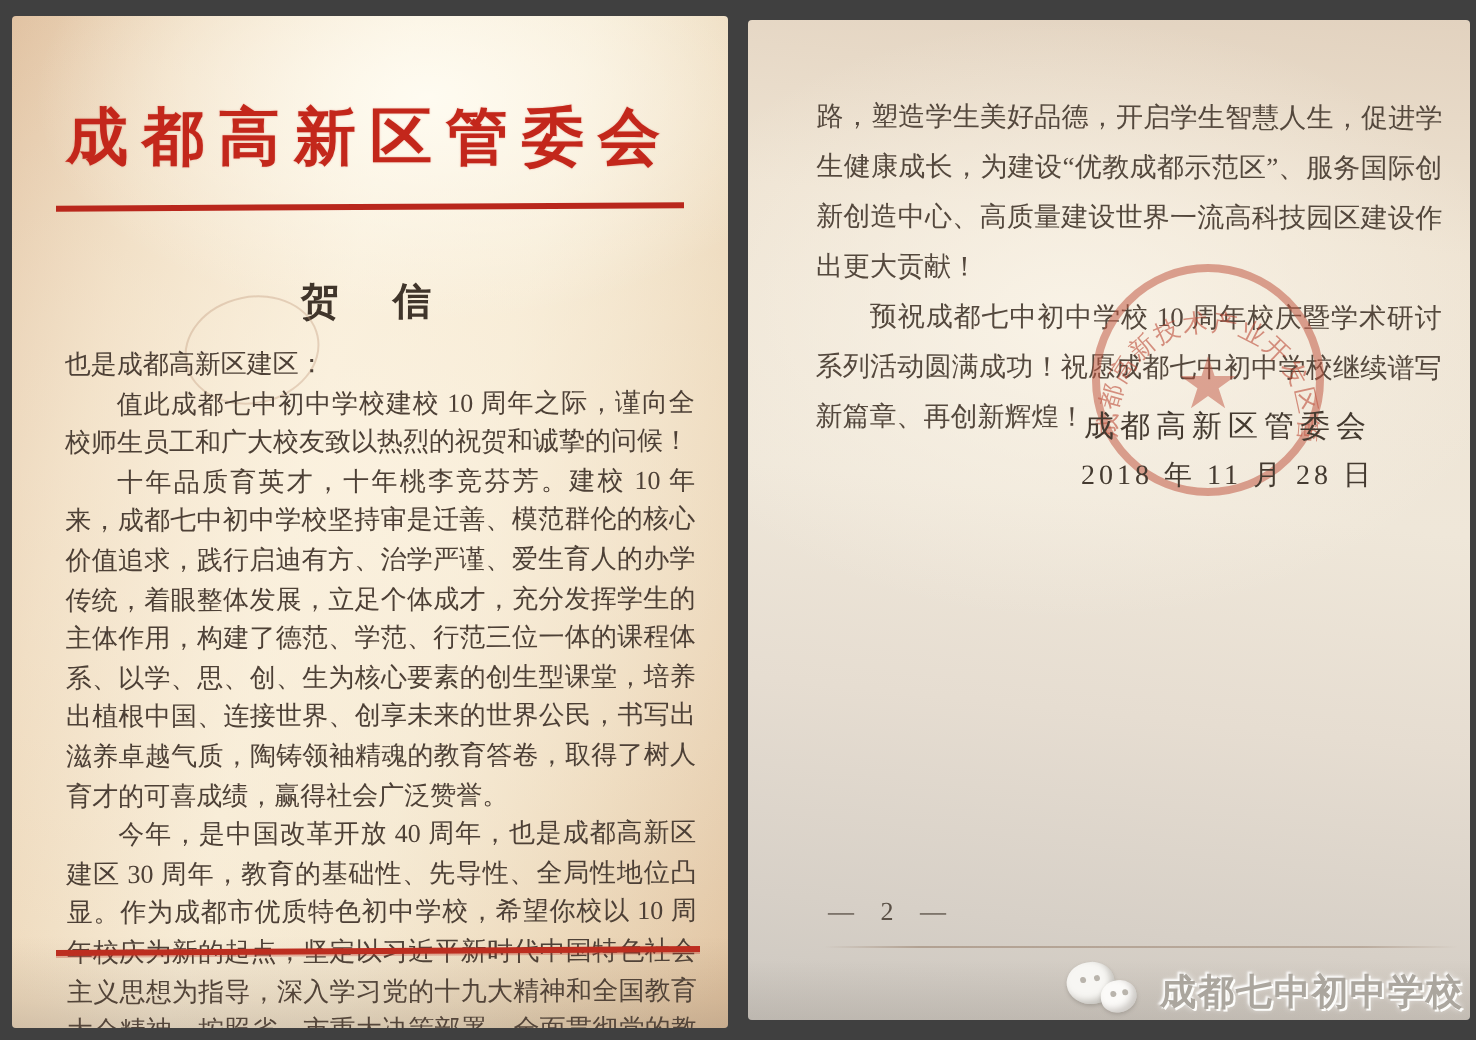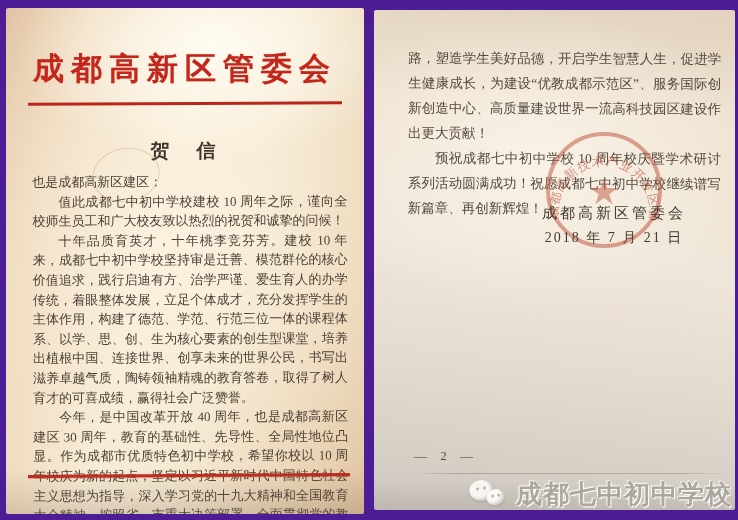--- a/index.html
+++ b/index.html
@@ -1,16 +1,16 @@
 <!DOCTYPE html>
 <html><head>
 <meta charset="utf-8">
 <style>
   html,body{margin:0;padding:0;background:#ffffff;}
-  #canvas{position:relative;width:738px;height:520px;background:#4c1d95;overflow:hidden;
+  #canvas{position:relative;width:738px;height:520px;background:#404040;overflow:hidden;
           font-family:"Liberation Serif","DejaVu Serif",serif;}
 
   
   .photo{position:absolute;border-radius:2px;overflow:hidden;}
   #photo-left{left:6px;top:8px;width:358px;height:506px;
     background:
       radial-gradient(ellipse 280px 160px at 58% 8%, rgba(255,252,242,.95), rgba(255,252,242,0) 70%),
       radial-gradient(ellipse 420px 420px at 50% 45%, rgba(252,243,226,.8), rgba(252,243,226,0) 75%),
       linear-gradient(104deg,#dfbf9e 0%,#ecd6b8 18%,#f6ead3 42%,#f3e6cd 60%,#e9d3b3 82%,#e0c3a1 100%);
   }
@@ -63,21 +63,21 @@
   .wm-bubble-big{position:absolute;left:0;top:0;width:24px;height:21px;border-radius:50% 50% 46% 54%;
       background:#f7f6f3;box-shadow:inset -2px -2px 3px rgba(150,145,138,.5),0 1px 2px rgba(120,115,108,.4);}
   .wm-bubble-big i,.wm-bubble-small i{position:absolute;width:3px;height:3px;border-radius:50%;background:#b9b4ac;}
   .wm-bubble-big i.e1{left:7px;top:7px;}
   .wm-bubble-big i.e2{left:14px;top:7px;}
   .wm-bubble-small{position:absolute;left:16px;top:11px;width:18px;height:16px;border-radius:50% 50% 54% 46%;
       background:#fbfaf8;box-shadow:inset -2px -2px 3px rgba(150,145,138,.45),0 1px 2px rgba(120,115,108,.35);}
   .wm-bubble-small i.e1{left:5px;top:5px;}
   .wm-bubble-small i.e2{left:11px;top:5px;}
   .wm-text{font-family:"Liberation Sans","DejaVu Sans",sans-serif;
-      font-size:26px;font-weight:bold;color:#aba69e;letter-spacing:1px;
+      font-size:18px;font-weight:bold;color:#aba69e;letter-spacing:1px;
       text-shadow:1px 1px 0 #fdfdfb,-1px -1px 1px rgba(255,255,255,.9),0 0 3px rgba(255,255,255,.8);}
 </style>
 </head>
 <body>
 
 <div id="canvas">
 
   <div class="photo" id="photo-left">
     <div class="letterhead">成都高新区管委会</div>
     <div class="letterhead-rule"></div>
@@ -104,21 +104,21 @@
         <path id="seal-arc" d="M 17,93 A 46,46 0 1 1 107,93" fill="none"></path>
       </defs>
       <text font-size="12.5" fill="rgba(185,70,50,.68)" letter-spacing="1" style="font-family:&quot;Liberation Serif&quot;,serif;">
         <textPath href="#seal-arc" startOffset="2">成都高新技术产业开发区管理委员会</textPath>
       </text>
       <text x="62" y="76" font-size="36" text-anchor="middle" fill="rgba(190,75,55,.55)">★</text>
     </svg>
 
     <div class="sig-block">
       <div class="sig-name">成都高新区管委会</div>
-      <div class="sig-date">2018 年 7 月 21 日</div>
+      <div class="sig-date">2018 年 11 月 28 日</div>
     </div>
 
     <div class="page-num">— 2 —</div>
     <div class="fold-line"></div>
   </div>
 
   <div class="watermark">
     <div class="wm-icon">
       <span class="wm-bubble-big">
           <i class="e1"></i>

